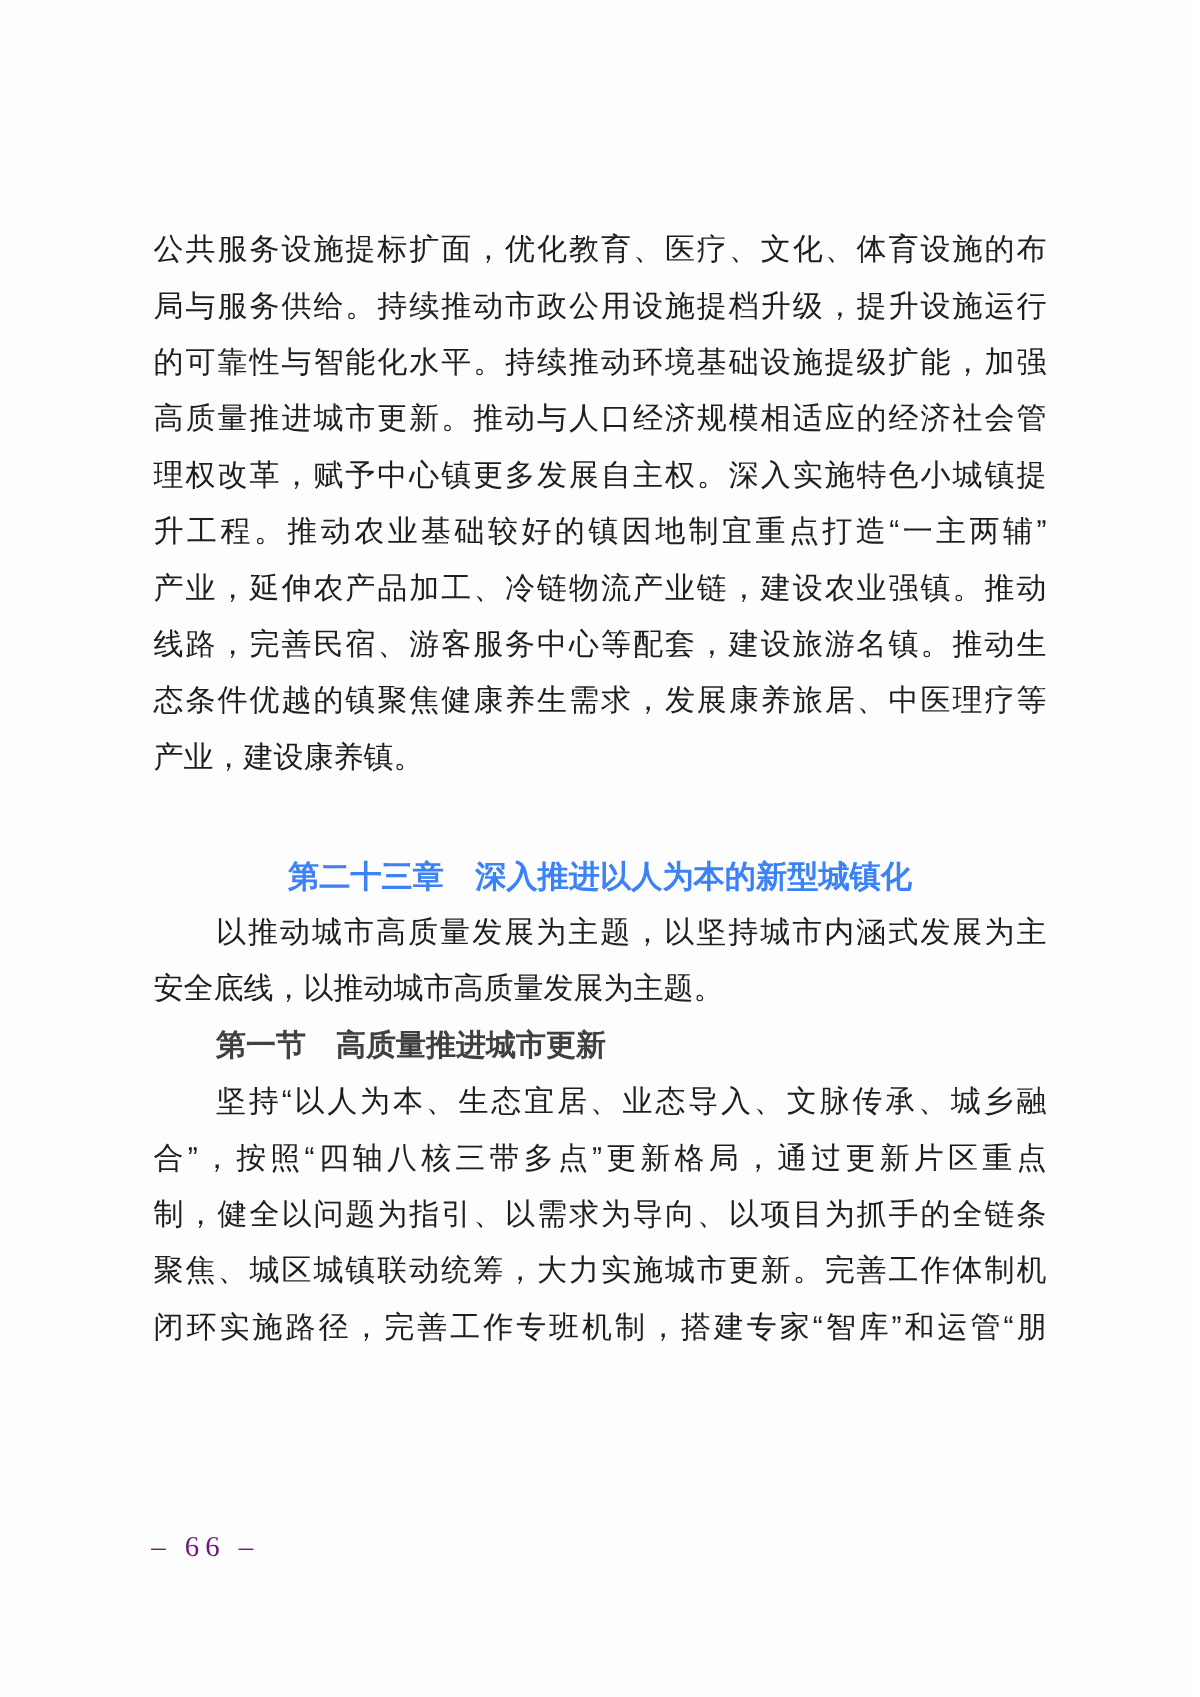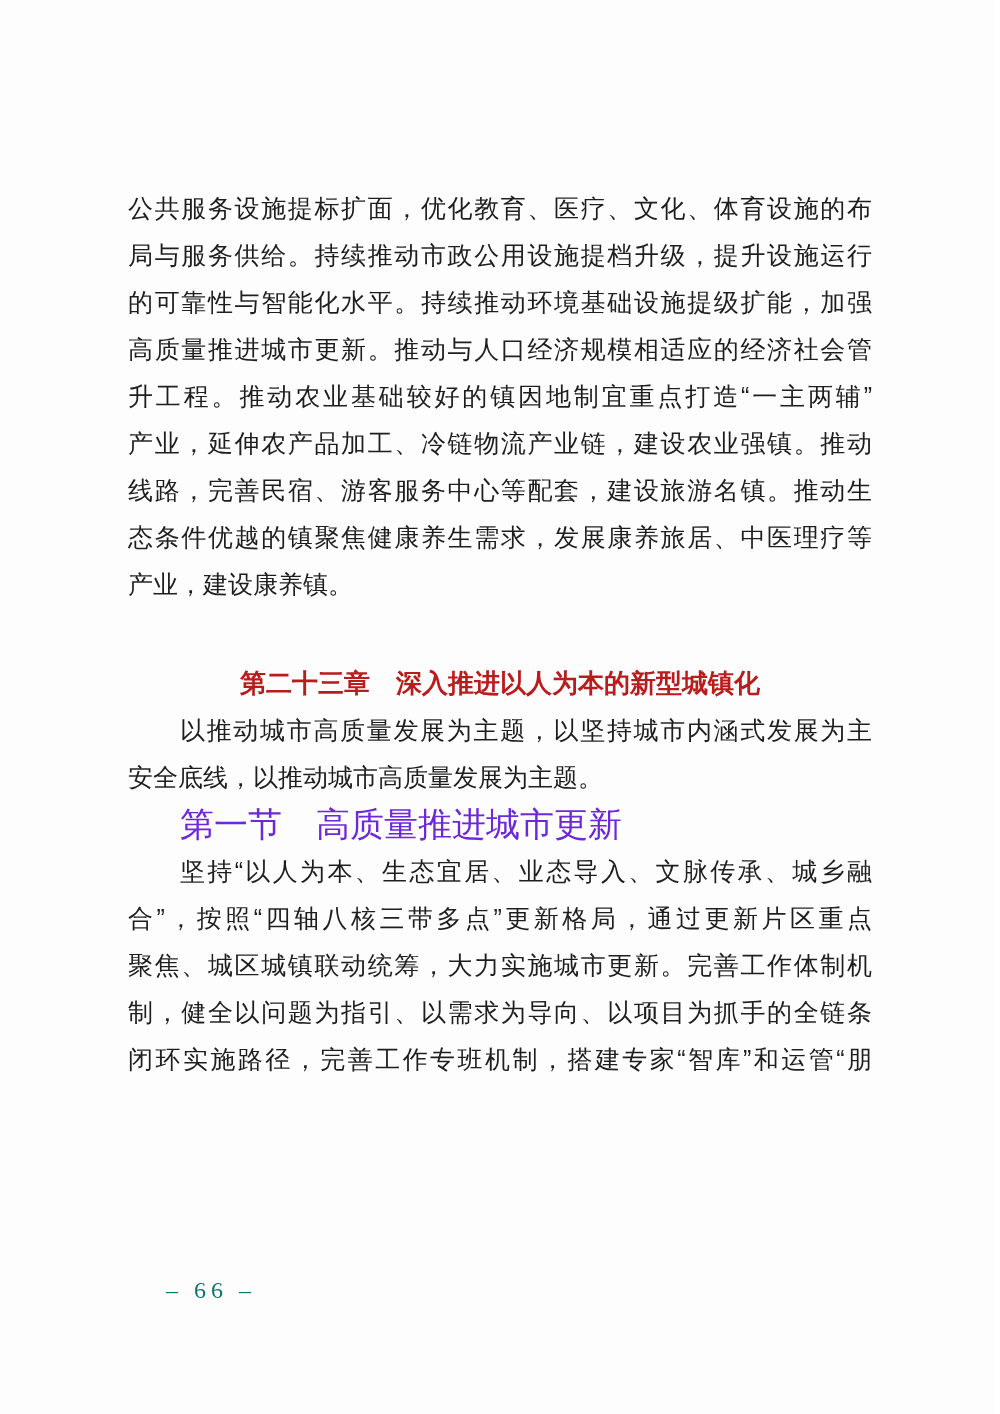--- a/index.html
+++ b/index.html
@@ -36,74 +36,74 @@
   }
   .line.indent {
     text-indent: 52px;
   }
   .chapter-heading {
     margin: 52px 0 0 0;
     font-size: 26px;
     font-weight: bold;
     line-height: 47px;
     text-align: center;
-    color: #b91c1c;
+    color: #3b82f6;
   }
   .section-heading {
     margin: 0;
-    font-size: 34px;
-    font-weight: normal;
+    font-size: 25px;
+    font-weight: bold;
     line-height: 47px;
     text-indent: 52px;
-    color: #6d28d9;
+    color: #404040;
   }
   .page-number {
     position: absolute;
     left: 126px;
     top: 1277px;
     font-family: "Liberation Serif", serif;
     font-size: 24px;
     letter-spacing: 5px;
-    color: #0f766e;
-    margin-left: 40px;
+    color: #701a75;
   }
 </style>
 </head>
 <body>
 
 <div class="page">
 
   <div class="text-block">
 
     <div class="para">
         <div class="line">公共服务设施提标扩面，优化教育、医疗、文化、体育设施的布</div>
         <div class="line">局与服务供给。持续推动市政公用设施提档升级，提升设施运行</div>
         <div class="line">的可靠性与智能化水平。持续推动环境基础设施提级扩能，加强</div>
         <div class="line">高质量推进城市更新。推动与人口经济规模相适应的经济社会管</div>
+        <div class="line">理权改革，赋予中心镇更多发展自主权。深入实施特色小城镇提</div>
         <div class="line">升工程。推动农业基础较好的镇因地制宜重点打造“一主两辅”</div>
         <div class="line">产业，延伸农产品加工、冷链物流产业链，建设农业强镇。推动</div>
         <div class="line">线路，完善民宿、游客服务中心等配套，建设旅游名镇。推动生</div>
         <div class="line">态条件优越的镇聚焦健康养生需求，发展康养旅居、中医理疗等</div>
         <div class="line short">产业，建设康养镇。</div>
       </div>
 
     <h2 class="chapter-heading">第二十三章　深入推进以人为本的新型城镇化</h2>
 
     <div class="para">
         <div class="line indent">以推动城市高质量发展为主题，以坚持城市内涵式发展为主</div>
         <div class="line short">安全底线，以推动城市高质量发展为主题。</div>
       </div>
 
     <h3 class="section-heading">第一节　高质量推进城市更新</h3>
 
     <div class="para">
         <div class="line indent">坚持“以人为本、生态宜居、业态导入、文脉传承、城乡融</div>
         <div class="line">合”，按照“四轴八核三带多点”更新格局，通过更新片区重点</div>
+        <div class="line">制，健全以问题为指引、以需求为导向、以项目为抓手的全链条</div>
         <div class="line">聚焦、城区城镇联动统筹，大力实施城市更新。完善工作体制机</div>
-        <div class="line">制，健全以问题为指引、以需求为导向、以项目为抓手的全链条</div>
         <div class="line">闭环实施路径，完善工作专班机制，搭建专家“智库”和运管“朋</div>
       </div>
 
   </div>
 
   <div class="page-number">– 66 –</div>
 
 </div>
 
 </body></html>

